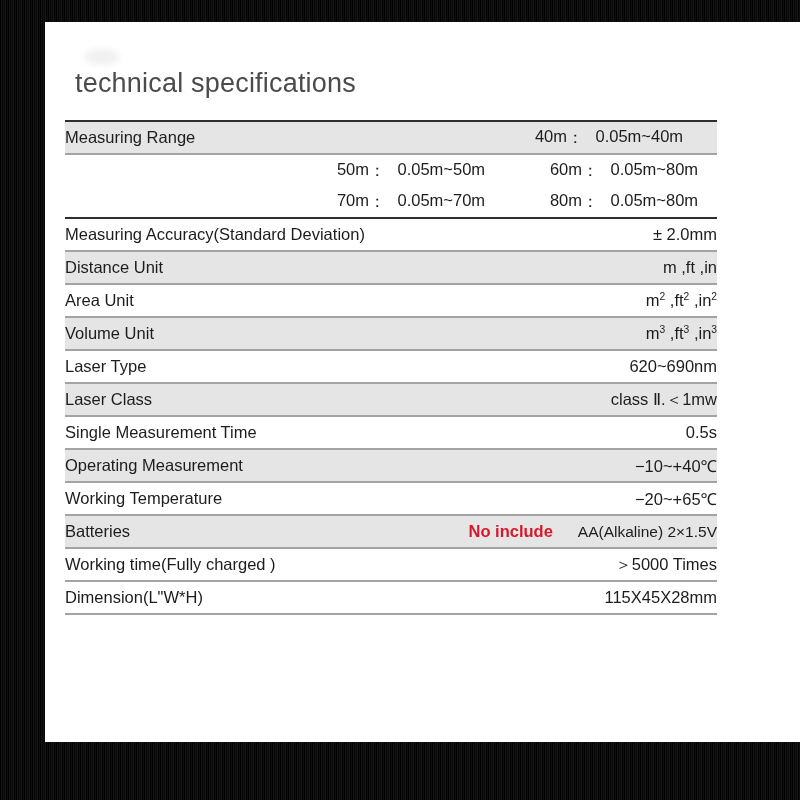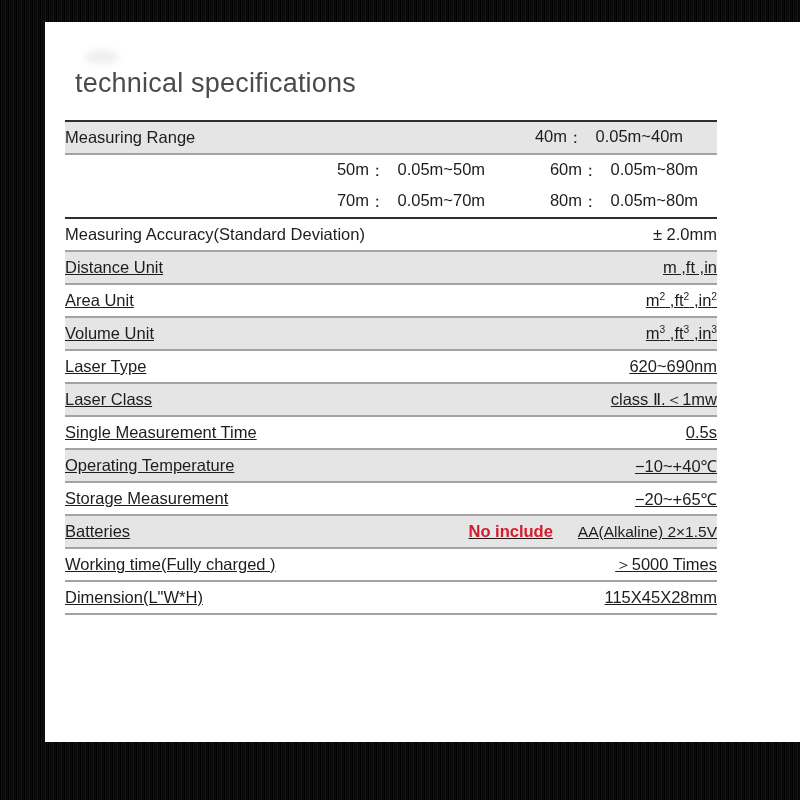--- a/index.html
+++ b/index.html
@@ -86,21 +86,21 @@
   }
   tr.white  { background: #ffffff; }
   tr.gray   { background: #e5e5e5; }
 
   tr.r > td {
     border-top: 2px solid #2e2e2e;
     border-bottom: 2px solid #a3a3a3;
     height: 31px;
   }
   
-  tr.r + tr.r > td { border-top: none; text-decoration: underline; }
+  tr.r + tr.r > td { border-top: none; }
 
   td.label {
     font-size: 16.5px;
     color: #1d1d1d;
     padding-left: 10px;
     white-space: nowrap;
   }
   td.value {
     font-size: 16.5px;
     color: #1d1d1d;
@@ -258,26 +258,26 @@
           <td class="label">Laser Class</td>
           <td class="value">class Ⅱ.＜1mw</td>
         </tr>
 
         <tr class="r white">
           <td class="label">Single Measurement Time</td>
           <td class="value">0.5s</td>
         </tr>
 
         <tr class="r gray">
-          <td class="label">Operating Temperature</td>
+          <td class="label">Operating Measurement</td>
           <td class="value">−10~+40℃</td>
         </tr>
 
         <tr class="r white">
-          <td class="label">Storage Measurement</td>
+          <td class="label">Working Temperature</td>
           <td class="value">−20~+65℃</td>
         </tr>
 
         <tr class="r gray">
           <td class="label">Batteries</td>
           <td class="value">
             <span class="no-include">No include</span><span class="batt-val">AA(Alkaline) 2×1.5V</span>
           </td>
         </tr>
 

